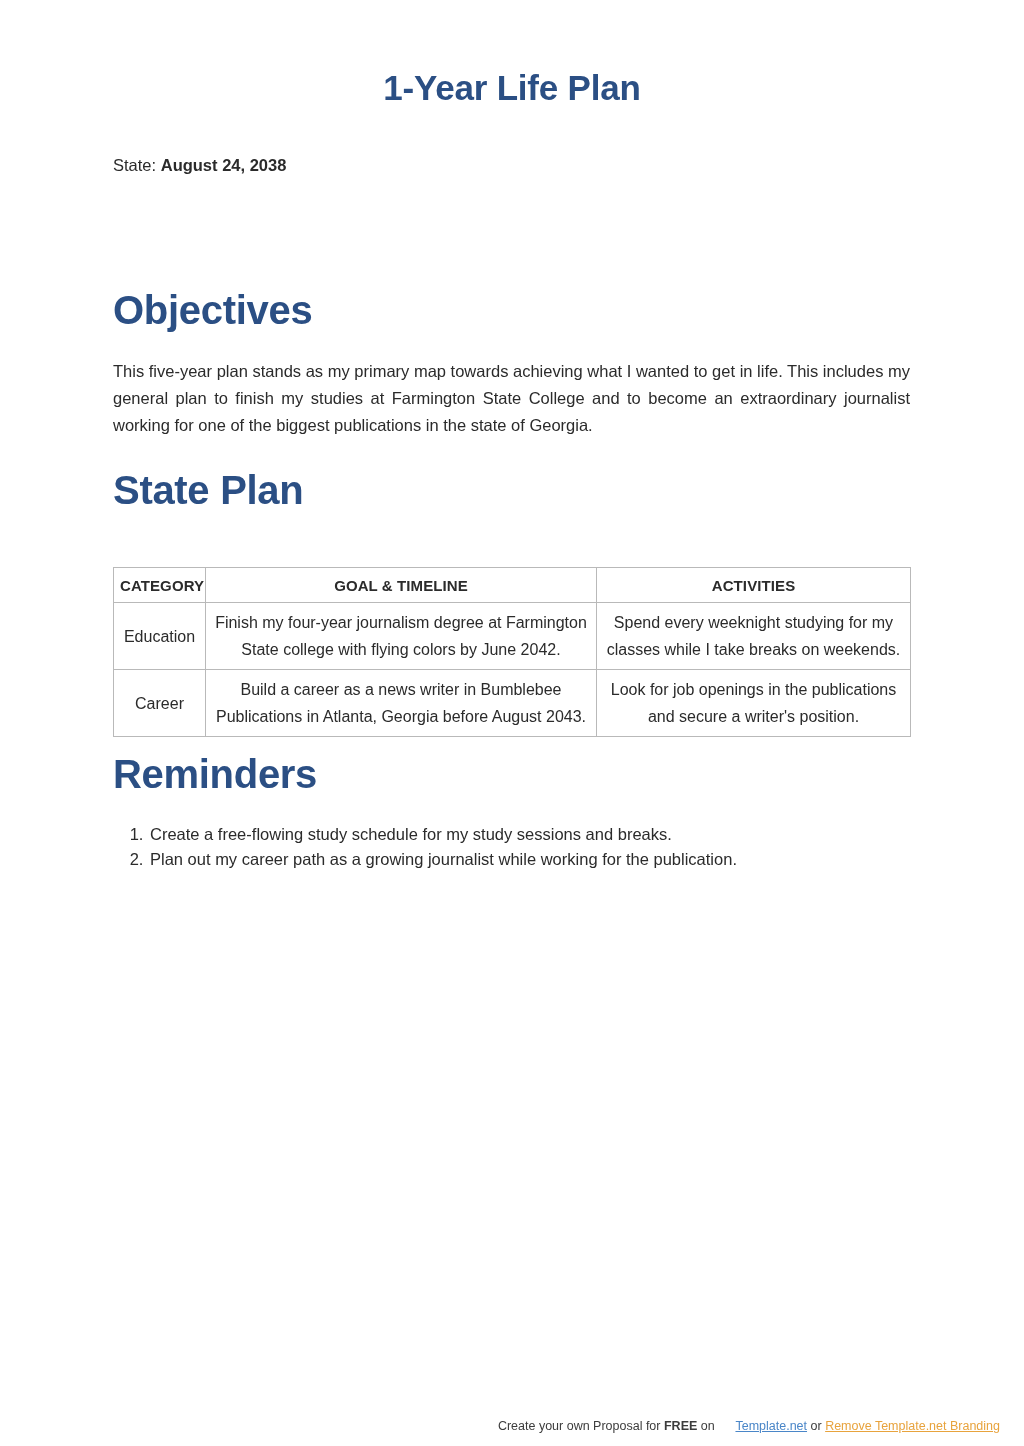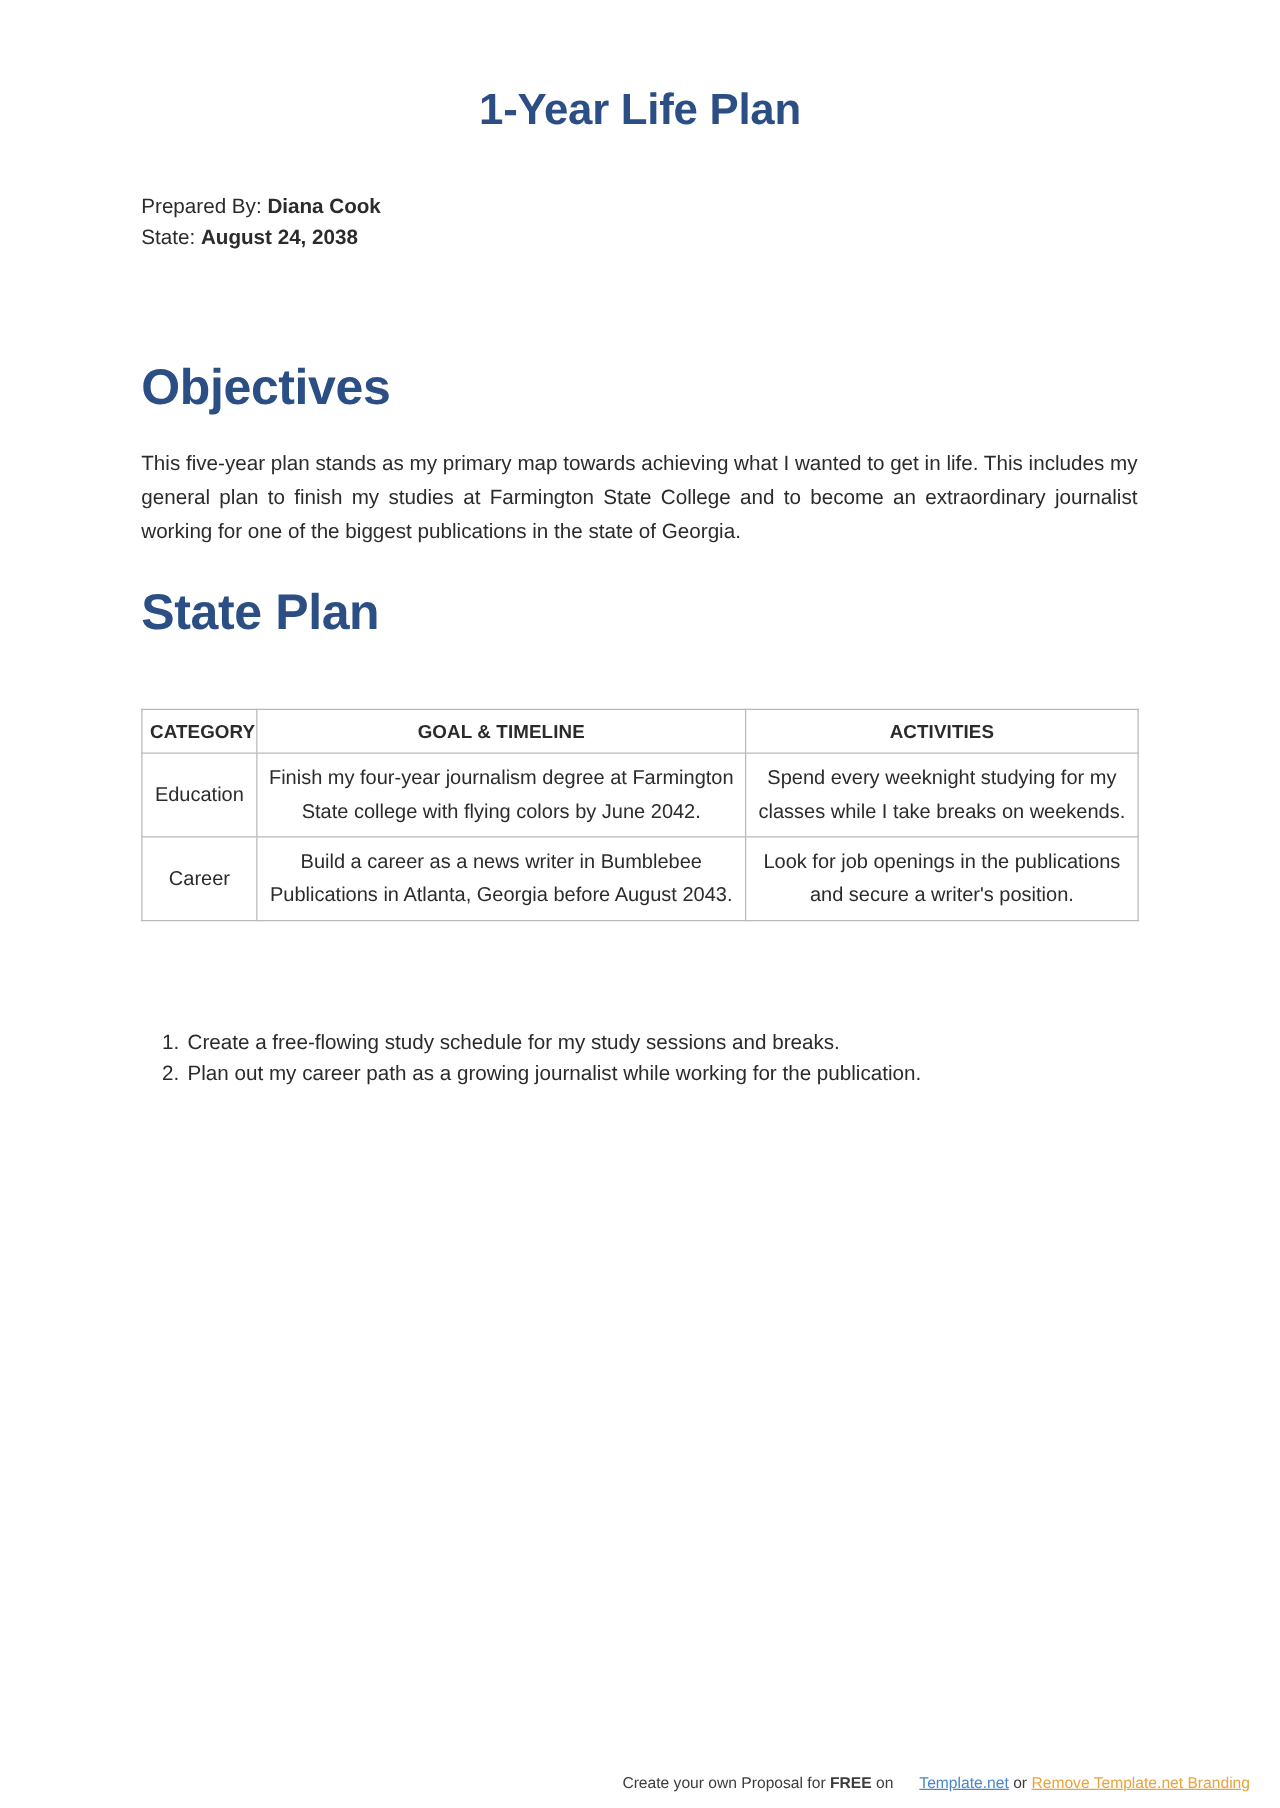--- a/index.html
+++ b/index.html
@@ -149,24 +149,20 @@
   .footer .or-text { color: #3c3c3c; }
 </style>
 </head>
 <body>
 
 <div class="page">
 
   <div class="doc-title">1-Year Life Plan</div>
 
   <div class="meta">
-    <div class="meta-row">
-      <span class="meta-label">Prepared By:</span>
-      <span class="meta-value">Diana Cook</span>
-    </div>
     <div class="meta-row">
       <span class="meta-label">State:</span>
       <span class="meta-value-plain">August 24, 2038</span>
     </div>
   </div>
 
   <div class="section-heading" id="heading-objectives">Objectives</div>
 
   <div class="body-paragraph">This five-year plan stands as my primary map towards achieving what I wanted to get in life. This includes my general plan to finish my studies at Farmington State College and to become an extraordinary journalist working for one of the biggest publications in the state of Georgia.</div>
 
@@ -192,20 +188,21 @@
         <td>Spend every weeknight studying for my classes while I take breaks on weekends.</td>
       </tr>
       <tr>
         <td>Career</td>
         <td>Build a career as a news writer in Bumblebee Publications in Atlanta, Georgia before August 2043.</td>
         <td>Look for job openings in the publications and secure a writer's position.</td>
       </tr>
     </tbody>
   </table>
 
+  <div class="section-heading" id="heading-reminders">Reminders</div>
 
   <ol class="reminders-list">
     <li>Create a free-flowing study schedule for my study sessions and breaks.</li>
     <li>Plan out my career path as a growing journalist while working for the publication.</li>
   </ol>
 
   <div class="footer">
     <span>Create your own Proposal for</span>
     <span class="free">FREE</span>
     <span>on</span>

